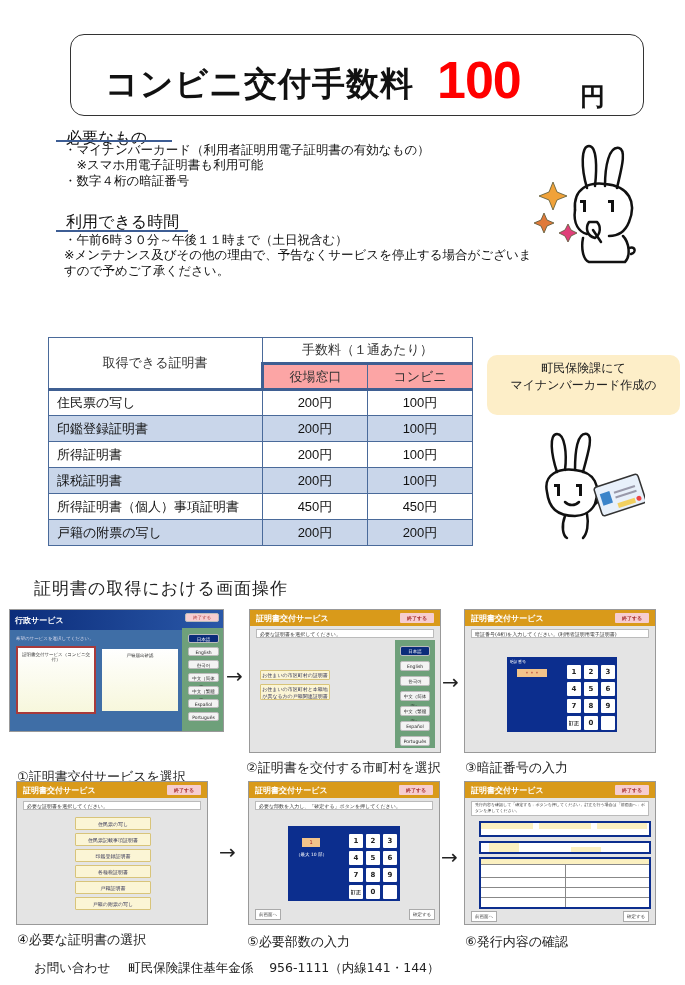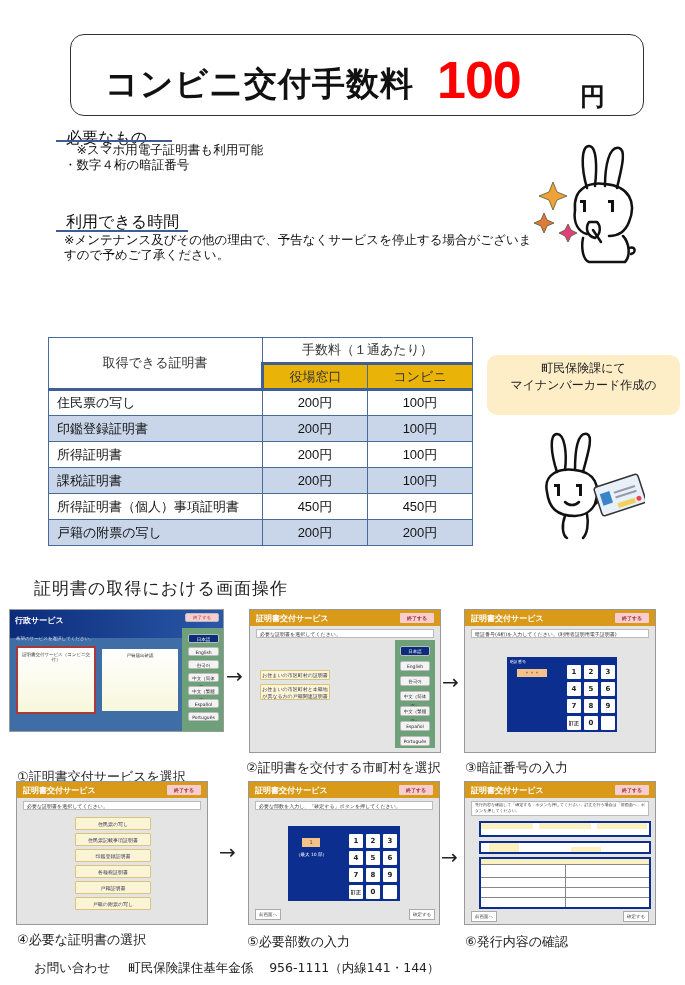--- a/index.html
+++ b/index.html
@@ -8,21 +8,21 @@
 .title-box{left:70px;top:34px;width:574px;height:82px;border:1.5px solid #333;border-radius:14px}
 .title-text{left:105px;top:62px;font-size:33px;font-weight:bold;letter-spacing:1px;white-space:nowrap}
 .title-num{left:437px;top:50px;font-family:"Liberation Sans",sans-serif;font-weight:900;font-size:52px;color:#ff0000;letter-spacing:-1px}
 .title-yen{left:580px;top:80px;font-size:25px;font-weight:bold}
 .sec-h{font-size:16px;color:#111}
 .sec-line{height:2px;background:#3d5d94}
 .body-txt{font-size:12.5px;line-height:15.3px;white-space:nowrap}
 table.fee{position:absolute;left:48px;top:337px;width:425px;border-collapse:collapse;font-size:13px}
 table.fee td{border:1px solid #4a6a9a;height:26px;padding:0 8px}
 table.fee .hdr{background:#fff;text-align:center;color:#333}
-table.fee .sub{background:#eab308;text-align:center;color:#333}
+table.fee .sub{background:#fca5a5;text-align:center;color:#333}
 table.fee .thick-bottom{border-bottom:3px solid #3f5f92}
 table.fee .thick-top{border-top:3px solid #3f5f92}
 table.fee .thick-left{border-left:3px solid #3f5f92}
 table.fee tr.alt td{background:#c9d6ea}
 table.fee td.num{text-align:center;font-family:"Liberation Sans",sans-serif}
 .callout{left:487px;top:355px;width:193px;height:60px;background:#fdeec8;border-radius:10px;text-align:center;font-size:12px;line-height:16.5px;padding-top:5px;color:#222}
 .ops-title{left:34px;top:577px;font-size:17px;color:#222;letter-spacing:1px}
 .shot{position:absolute;overflow:hidden;border:1px solid #999}
 .cap{position:absolute;font-size:13px;color:#222;white-space:nowrap}
 .arrow{position:absolute;font-size:20px;color:#222}
@@ -41,27 +41,29 @@
 <body>
 
 <div class="abs title-box"></div>
 <div class="abs title-text">コンビニ交付手数料</div>
 <div class="abs title-num">100</div>
 <div class="abs title-yen">円</div>
 
 <div class="abs sec-h" style="left:66px;top:128px">必要なもの</div>
 <div class="abs sec-line" style="left:56px;top:140px;width:116px"></div>
 <div class="abs body-txt" style="left:64px;top:142px">
+  <div>・マイナンバーカード（利用者証明用電子証明書の有効なもの）</div>
   <div>　※スマホ用電子証明書も利用可能</div>
   <div>・数字４桁の暗証番号</div>
 </div>
 
 <div class="abs sec-h" style="left:66px;top:212px">利用できる時間</div>
 <div class="abs sec-line" style="left:56px;top:230px;width:132px"></div>
 <div class="abs body-txt" style="left:64px;top:232px">
+  <div>・午前6時３０分～午後１１時まで（土日祝含む）</div>
   <div>※メンテナンス及びその他の理由で、予告なくサービスを停止する場合がございま</div>
   <div>すので予めご了承ください。</div>
 </div>
 
 <svg class="abs" style="left:525px;top:138px" width="130" height="130" viewBox="0 0 130 130">
   <g fill="none" stroke="#111" stroke-width="2.5" stroke-linecap="round" stroke-linejoin="round">
     <path d="M62 50 C56 30 56 8 64 8 C72 8 72 30 70 48"></path>
     <path d="M80 48 C80 28 84 8 94 10 C102 12 96 32 92 50"></path>
     <path d="M50 72 C48 50 64 44 80 46 C104 48 112 64 104 84 C100 94 92 98 84 98"></path>
     <path d="M50 72 C48 86 54 94 62 96"></path>
@@ -151,21 +153,21 @@
     <rect x="80" y="60" width="22" height="2" fill="#99a"></rect>
     <rect x="80" y="65" width="22" height="2" fill="#99a"></rect>
     <rect x="80" y="72" width="18" height="5" fill="#f2d060"></rect>
     <circle cx="102" cy="74" r="2.5" fill="#e44"></circle>
   </g>
 </svg>
 
 <div class="abs ops-title">証明書の取得における画面操作</div>
 
 <div class="shot" style="left:9px;top:609px;width:215px;height:123px;background:#3f6ea6">
-  <div style="height:28px;background:linear-gradient(90deg,#0b2c7a,#2a58a8);color:#fff;font-size:8px;font-weight:bold;padding:5px 5px">行政サービス</div>
+  <div style="height:20px;background:linear-gradient(90deg,#0b2c7a,#2a58a8);color:#fff;font-size:8px;font-weight:bold;padding:5px 5px">行政サービス</div>
   <div class="side-btn" style="left:175px;top:3px;width:34px;height:9px;background:#f6cdd0;color:#a33;line-height:8px">終了する</div>
   <div style="position:absolute;left:6px;top:26px;font-size:4.5px;color:#dde">希望のサービスを選択してください。</div>
   <div style="position:absolute;left:6px;top:36px;width:80px;height:68px;background:linear-gradient(#fff,#f7f7dc);border:2px solid #a83a3a;font-size:4.5px;text-align:center;padding-top:4px;color:#333">証明書交付サービス（コンビニ交付）</div>
   <div style="position:absolute;left:92px;top:39px;width:76px;height:62px;background:linear-gradient(#fff,#f7f7dc);font-size:4.5px;text-align:center;padding-top:4px;color:#333">戸籍届出確認</div>
   <div style="position:absolute;left:172px;top:18px;width:43px;height:105px;background:#6ea07a"></div>
   <div class="side-btn" style="left:178px;top:24px;width:31px;height:9px;background:#0b2c7a;color:#fff;line-height:9px">日本語</div>
   <div class="side-btn" style="left:178px;top:37px;width:31px;height:9px;line-height:9px">English</div>
   <div class="side-btn" style="left:178px;top:50px;width:31px;height:9px;line-height:9px">한국어</div>
   <div class="side-btn" style="left:178px;top:63px;width:31px;height:9px;line-height:9px">中文（简体字）</div>
   <div class="side-btn" style="left:178px;top:76px;width:31px;height:9px;line-height:9px">中文（繁體字）</div>

